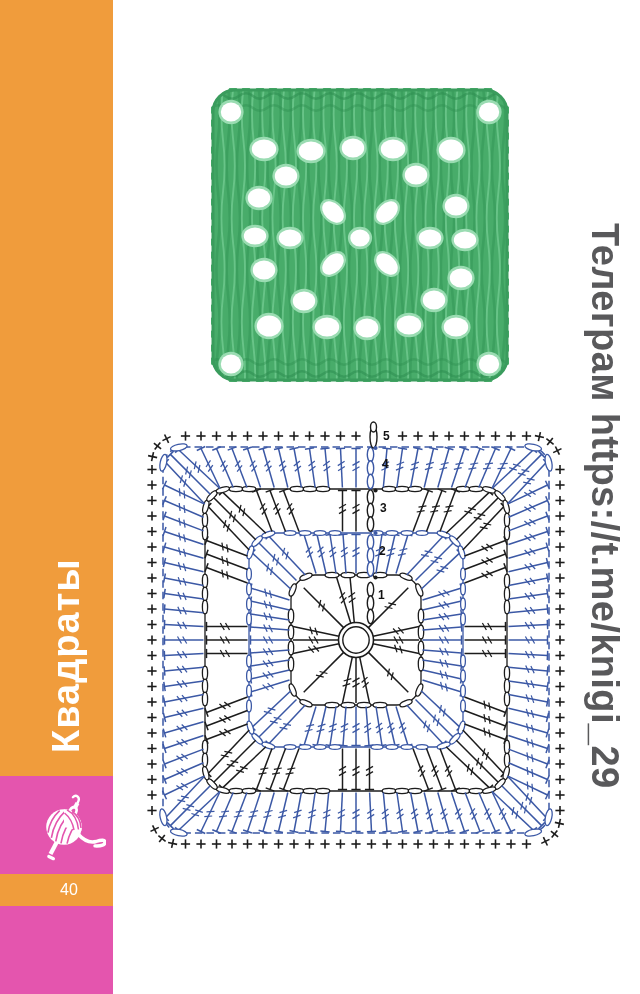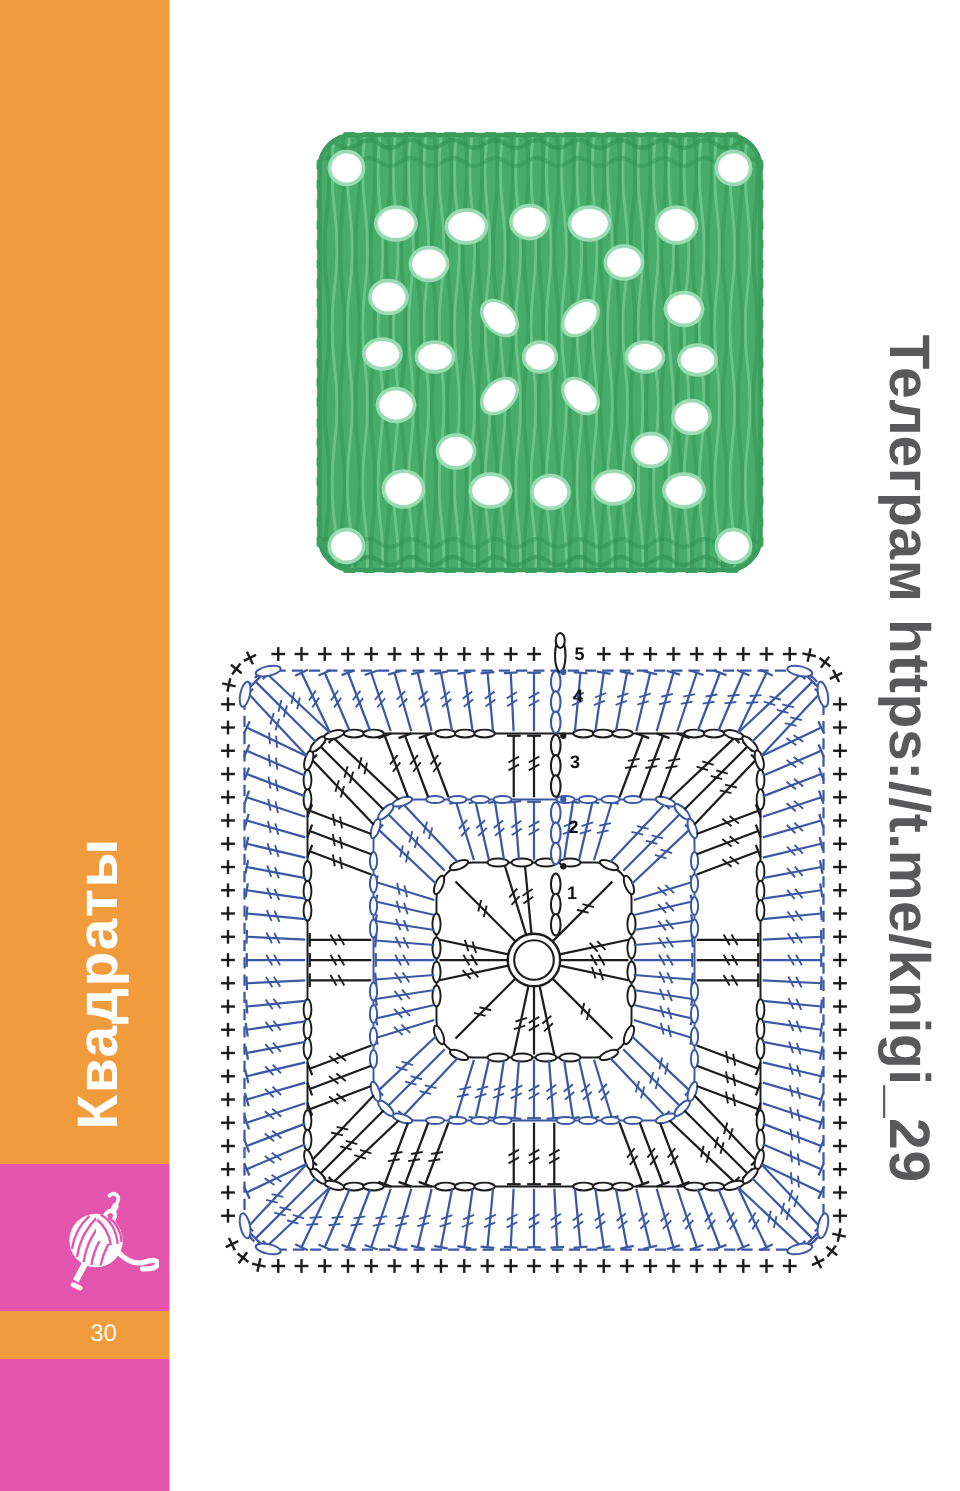--- a/index.html
+++ b/index.html
@@ -33,21 +33,21 @@
 <path d="M 42 23.4 A 17.8 17.8 0 0 1 59.3 45 L 42 41 Z" fill="#fff"></path>
 <path d="M 45 23.8 Q 55 29 56.5 43.5" stroke="#e455ae" stroke-width="1.5" fill="none"></path>
 <path d="M 50 25.5 Q 58.5 31 59 42" stroke="#e455ae" stroke-width="1.5" fill="none"></path>
 <path d="M 42.5 27 Q 50 33 52 44" stroke="#e455ae" stroke-width="1.5" fill="none"></path>
 
 <path d="M 56 48 q 9 10 18 7.5 q 9 -2.8 9 0.8 q 0 4 -10 3.6" stroke="#fff" stroke-width="3.4" fill="none" stroke-linecap="round"></path>
 </svg>
 
 <div class="abs" style="left:0;top:874px;width:113px;height:32px;background:#f09c3c"></div>
 
-<div class="abs" style="left:0;top:874px;width:138px;height:32px;line-height:32px;text-align:center;color:#fff;font-size:16px;">30</div>
+<div class="abs" style="left:0;top:874px;width:138px;height:32px;line-height:32px;text-align:center;color:#fff;font-size:16px;">40</div>
 
 <div class="abs" style="left:0;top:906px;width:113px;height:88px;background:#e455ae"></div>
 
 <svg width="298" height="294" viewBox="0 0 298 294" style="position:absolute;left:211px;top:88px">
 <defs>
       <clipPath id="gclip">
         <rect x="2" y="2" width="294" height="290" rx="22"></rect>
       </clipPath>
     </defs>
 

